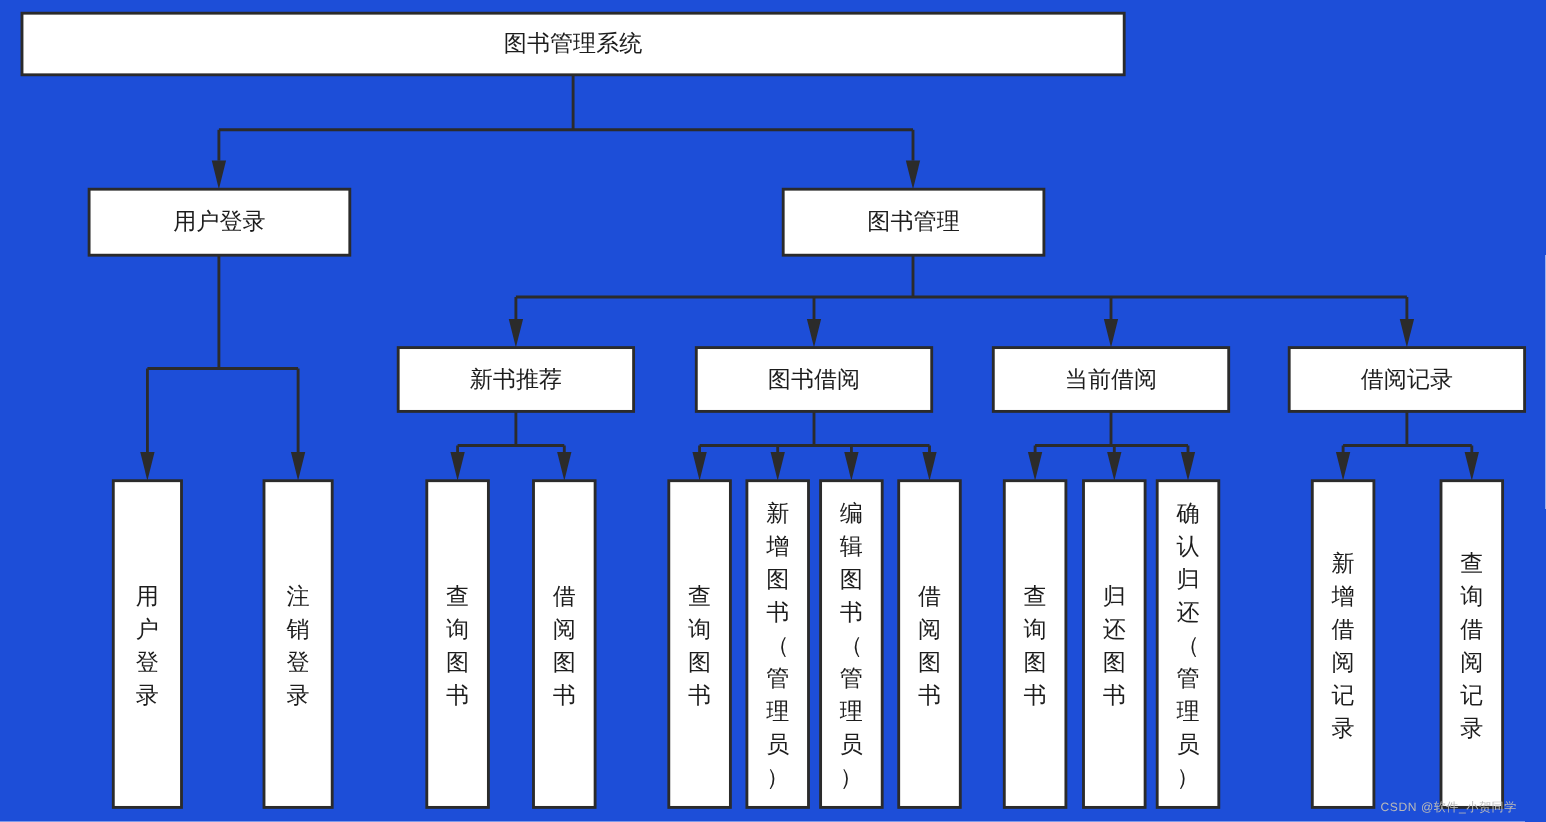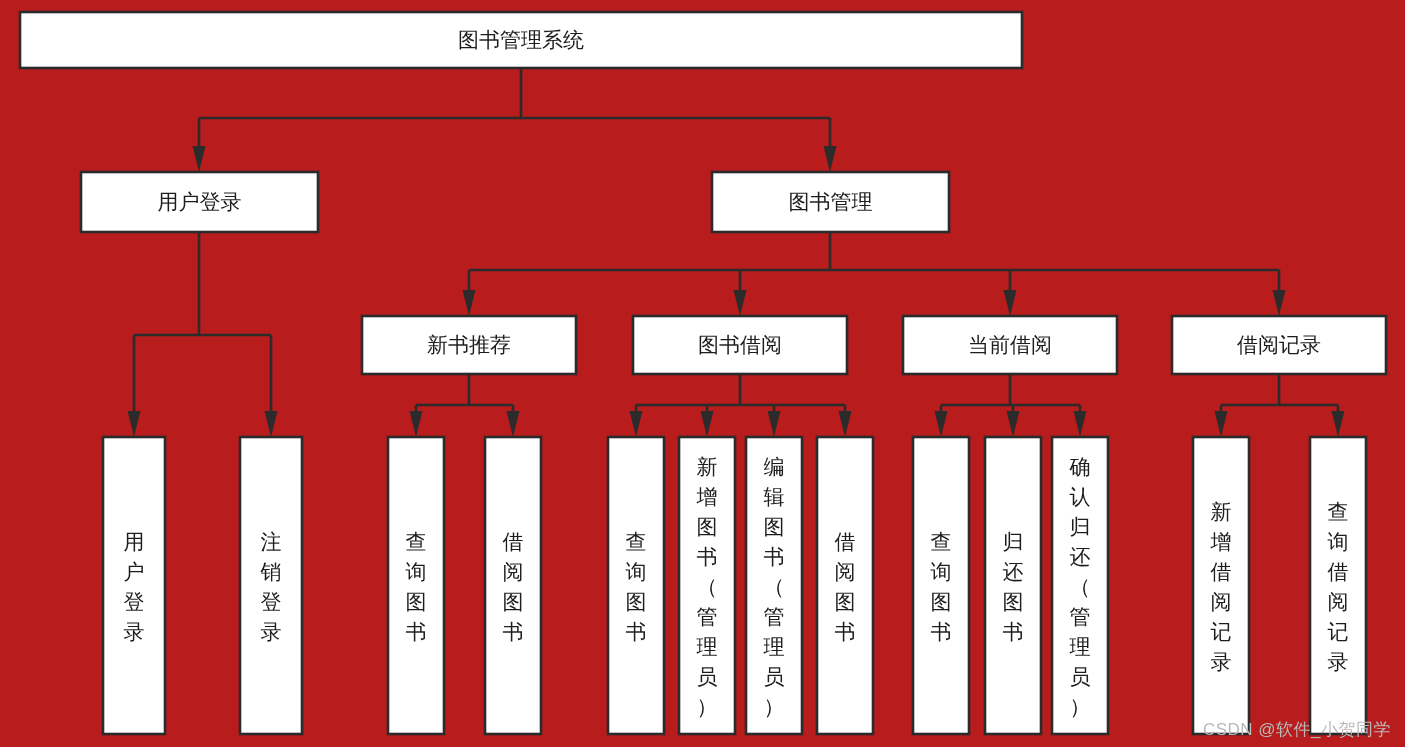--- a/index.html
+++ b/index.html
@@ -8,21 +8,21 @@
     padding: 0;
     background: #ffffff;
   }
   body {
     font-family: "Liberation Sans", "DejaVu Sans", sans-serif;
   }
   #diagram-root {
     position: relative;
     width: 1405px;
     height: 747px;
-    background: #b91c1c;
+    background: #1d4ed8;
     overflow: hidden;
   }
   svg.diagram-canvas {
     position: absolute;
     left: 0;
     top: 0;
     width: 1405px;
     height: 747px;
     display: block;
   }
@@ -49,24 +49,24 @@
     dominant-baseline: middle;
   }
   .node-label-vertical {
     fill: #1d1d1d;
     font-family: "Liberation Sans", "DejaVu Sans", sans-serif;
     font-size: 21px;
     text-anchor: middle;
   }
   .watermark {
     position: absolute;
-    right: 14px;
+    right: 26px;
     bottom: 6px;
     font-family: "Liberation Sans", "DejaVu Sans", sans-serif;
-    font-size: 17px;
+    font-size: 11px;
     color: #b9b9b9;
     letter-spacing: 0.5px;
     white-space: nowrap;
     user-select: none;
   }
 </style>
 </head>
 <body>
 
 <div id="diagram-root">

